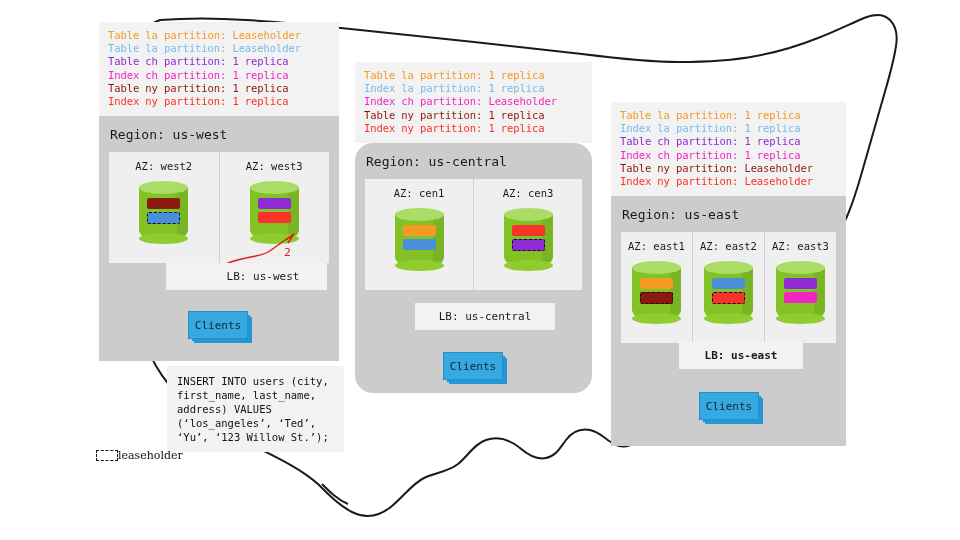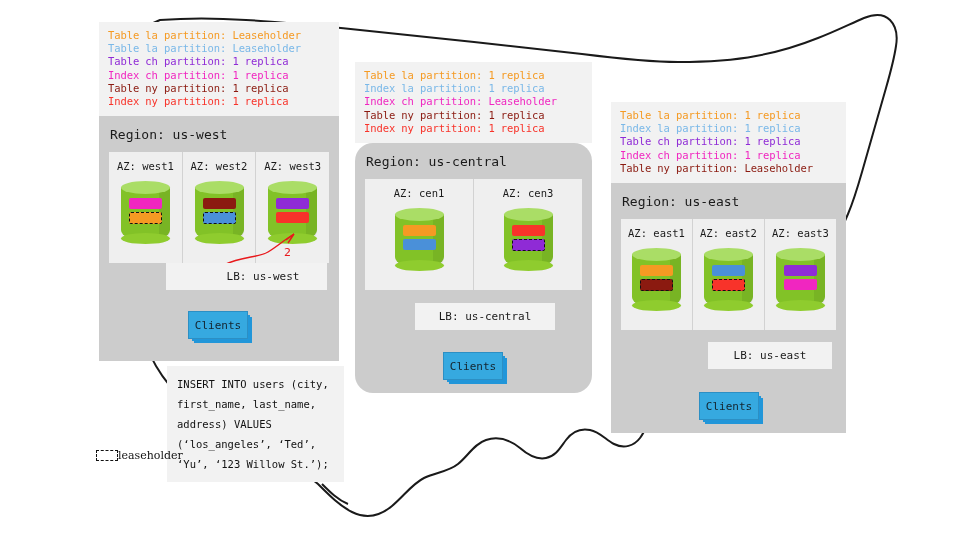--- a/index.html
+++ b/index.html
@@ -112,21 +112,21 @@
     font-family:"DejaVu Sans Mono","Liberation Mono",monospace;
     font-size:11px;color:#14242e;
   }
 
   
   .sql-box{
     position:absolute;
     background:#f2f2f2;
     padding:8px 10px;
     font-family:"DejaVu Sans Mono","Liberation Mono",monospace;
-    font-size:10.5px;line-height:20px;color:#111;
+    font-size:10.5px;line-height:14px;color:#111;
     white-space:pre;
     z-index:3;
   }
 
   
   .legend-key{
     position:absolute;z-index:6;display:flex;align-items:center;
   }
   .legend-swatch{
     width:22px;height:11px;border:1.6px dashed #111;box-sizing:border-box;
@@ -182,33 +182,20 @@
           <div class="legend-line" style="color: rgb(122, 184, 232);">Table la partition: Leaseholder</div>
           <div class="legend-line" style="color: rgb(143, 43, 214);">Table ch partition: 1 replica</div>
           <div class="legend-line" style="color: rgb(240, 38, 192);">Index ch partition: 1 replica</div>
           <div class="legend-line" style="color: rgb(139, 26, 16);">Table ny partition: 1 replica</div>
           <div class="legend-line" style="color: rgb(248, 51, 42);">Index ny partition: 1 replica</div>
         </div>
         <div class="region-panel" style="width: 240px; height: 245px;">
           <div class="region-title">Region: us-west</div>
           <div class="az-row">
             <div class="az-cell">
-              <div class="az-label">AZ: west1</div>
-              <div class="cyl">
-                <div class="cyl-body"></div>
-                <div class="cyl-shade"></div>
-                <div class="cyl-bottom-hl"></div>
-                <div class="cyl-top"></div>
-                <div class="ranges">
-                  <div class="range" style="background: rgb(240, 38, 192);"></div>
-                  <div class="range lease" style="background: rgb(245, 154, 35);"></div>
-                </div>
-              </div>
-            </div>
-            <div class="az-cell">
               <div class="az-label">AZ: west2</div>
               <div class="cyl">
                 <div class="cyl-body"></div>
                 <div class="cyl-shade"></div>
                 <div class="cyl-bottom-hl"></div>
                 <div class="cyl-top"></div>
                 <div class="ranges">
                   <div class="range" style="background: rgb(139, 26, 16);"></div>
                   <div class="range lease" style="background: rgb(74, 144, 217);"></div>
                 </div>
@@ -270,20 +257,21 @@
           </div>
         </div>
       </div>
       <div class="region-group" style="left: 611px; top: 102px; width: 235px;">
         <div class="legend-box" style="width: 235px;">
           <div class="legend-line" style="color: rgb(245, 154, 35);">Table la partition: 1 replica</div>
           <div class="legend-line" style="color: rgb(122, 184, 232);">Index la partition: 1 replica</div>
           <div class="legend-line" style="color: rgb(143, 43, 214);">Table ch partition: 1 replica</div>
           <div class="legend-line" style="color: rgb(240, 38, 192);">Index ch partition: 1 replica</div>
           <div class="legend-line" style="color: rgb(139, 26, 16);">Table ny partition: Leaseholder</div>
+          <div class="legend-line" style="color: rgb(248, 51, 42);">Index ny partition: Leaseholder</div>
         </div>
         <div class="region-panel" style="width: 235px; height: 250px;">
           <div class="region-title">Region: us-east</div>
           <div class="az-row">
             <div class="az-cell">
               <div class="az-label">AZ: east1</div>
               <div class="cyl">
                 <div class="cyl-body"></div>
                 <div class="cyl-shade"></div>
                 <div class="cyl-bottom-hl"></div>
@@ -350,20 +338,20 @@
       <div class="clients-shadow" style="left:2px;top:2px;width:58px;height:26px;"></div>
       <div class="clients-face">Clients</div>
     </div>
     <div class="lb-box" style="left: 415px; top: 303px; width: 112px;">LB: us-central</div>
     <div class="clients-wrap" style="left: 443px; top: 352px;">
       <div class="clients-shadow" style="left:6px;top:6px;width:58px;height:26px;"></div>
       <div class="clients-shadow" style="left:4px;top:4px;width:58px;height:26px;"></div>
       <div class="clients-shadow" style="left:2px;top:2px;width:58px;height:26px;"></div>
       <div class="clients-face">Clients</div>
     </div>
-    <div class="lb-box" style="left: 708px; top: 342px; width: 96px;">LB: us-east</div>
+    <div class="lb-box" style="left: 679px; top: 342px; width: 96px; font-weight: bold;">LB: us-east</div>
     <div class="clients-wrap" style="left: 699px; top: 392px;">
       <div class="clients-shadow" style="left:6px;top:6px;width:58px;height:26px;"></div>
       <div class="clients-shadow" style="left:4px;top:4px;width:58px;height:26px;"></div>
       <div class="clients-shadow" style="left:2px;top:2px;width:58px;height:26px;"></div>
       <div class="clients-face">Clients</div>
     </div>
   </div>
 
 </body></html>

